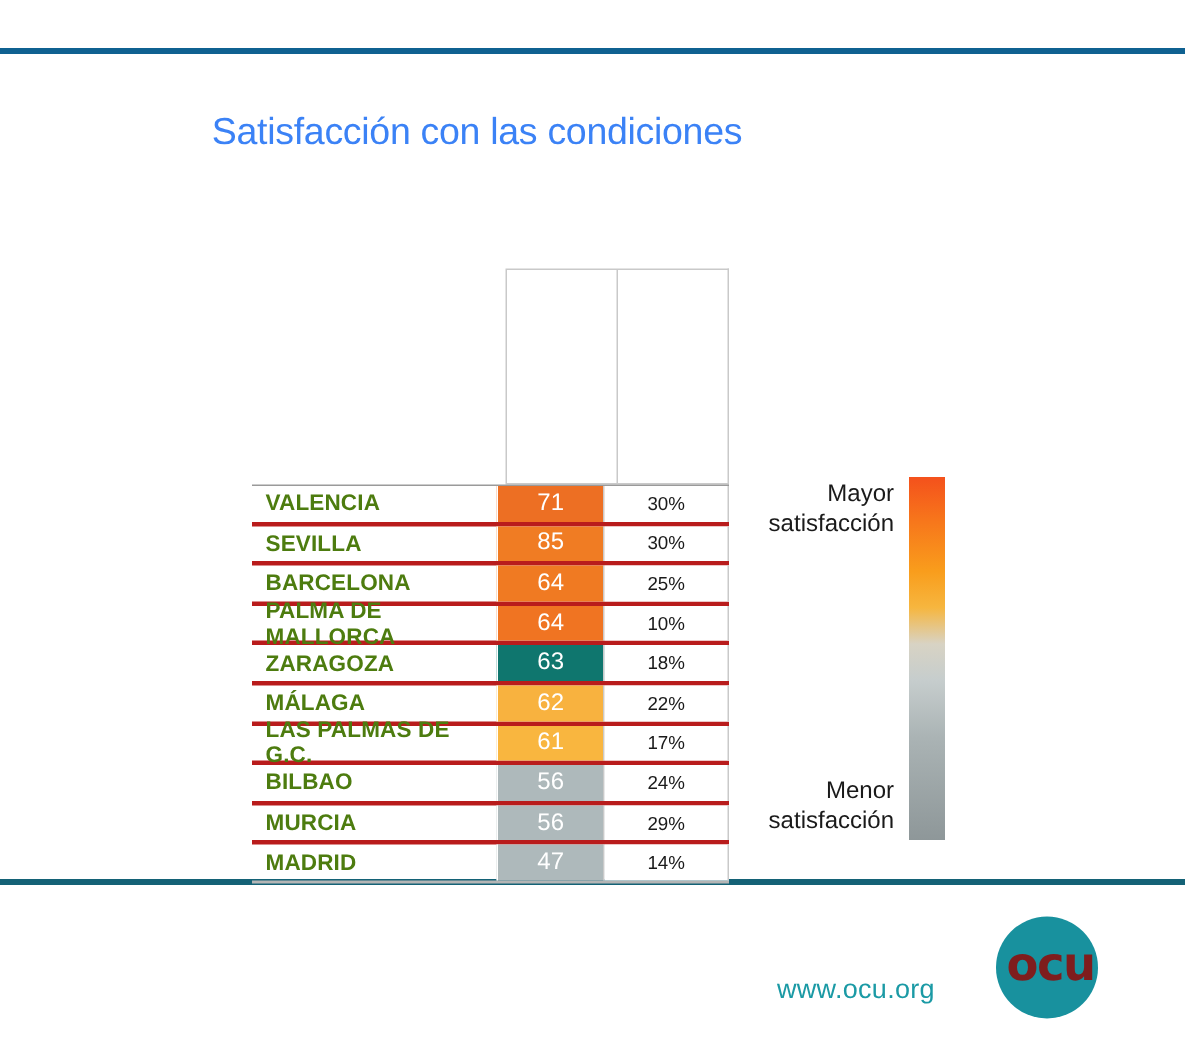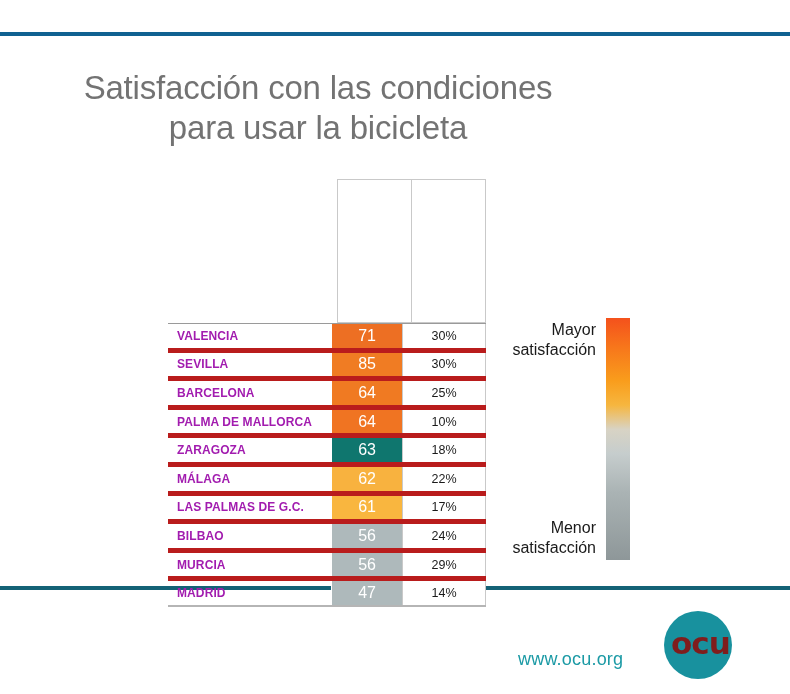--- a/index.html
+++ b/index.html
@@ -25,23 +25,23 @@
   .rule-top    { top: 32px;  background: #0f6191; }
   .rule-bottom { top: 586px; background: #146276; }
 
   
   .title {
     position: absolute;
     top: 68px;
     left: 0;
     width: 636px;
     text-align: center;
-    font-size: 33px;
+    font-size: 25px;
     line-height: 40px;
-    color: #737373;
+    color: #3b82f6;
     font-weight: 400;
     letter-spacing: -0.2px;
   }
   .title .ln { display: block; }
 
   
   .table {
     position: absolute;
     left: 168px;
     top: 179px;
@@ -77,34 +77,34 @@
     width: 132px;
     margin-left: -36px;
   }
   .th-rot .ln { display: block; }
 
   .rows { position: relative; }
   .row {
     display: flex;
     height: 23.6px;
     align-items: stretch;
-    border-top: 5px solid #b91c1c;
+    border-top: 3px solid #b91c1c;
   }
   .row:first-child { border-top: 1px solid #9a9a9a; }
   .rows { border-bottom: 2px solid #b5b5b5; }
 
   .c-city {
     width: 169px;
     box-sizing: border-box;
     display: flex;
     align-items: center;
     padding-left: 9px;
-    font-size: 12px;
+    font-size: 15px;
     font-weight: bold;
-    color: #a21caf;
+    color: #4d7c0f;
     letter-spacing: 0.1px;
   }
   .c-score {
     width: 75px;
     box-sizing: border-box;
     display: flex;
     align-items: center;
     justify-content: center;
     font-size: 16px;
     color: #ffffff;
@@ -198,21 +198,20 @@
   }
 </style>
 </head>
 <body>
 
 <div class="rule rule-top"></div>
 <div class="rule rule-bottom"></div>
 
 <div class="title">
   <span class="ln">Satisfacción con las condiciones</span>
-  <span class="ln">para usar la bicicleta</span>
 </div>
 
 <div class="table">
 
   <div class="thead">
     <div class="th th-score">
       <div class="th-rot">
 
         <span class="ln">uso de la bicicleta</span>
       </div>

